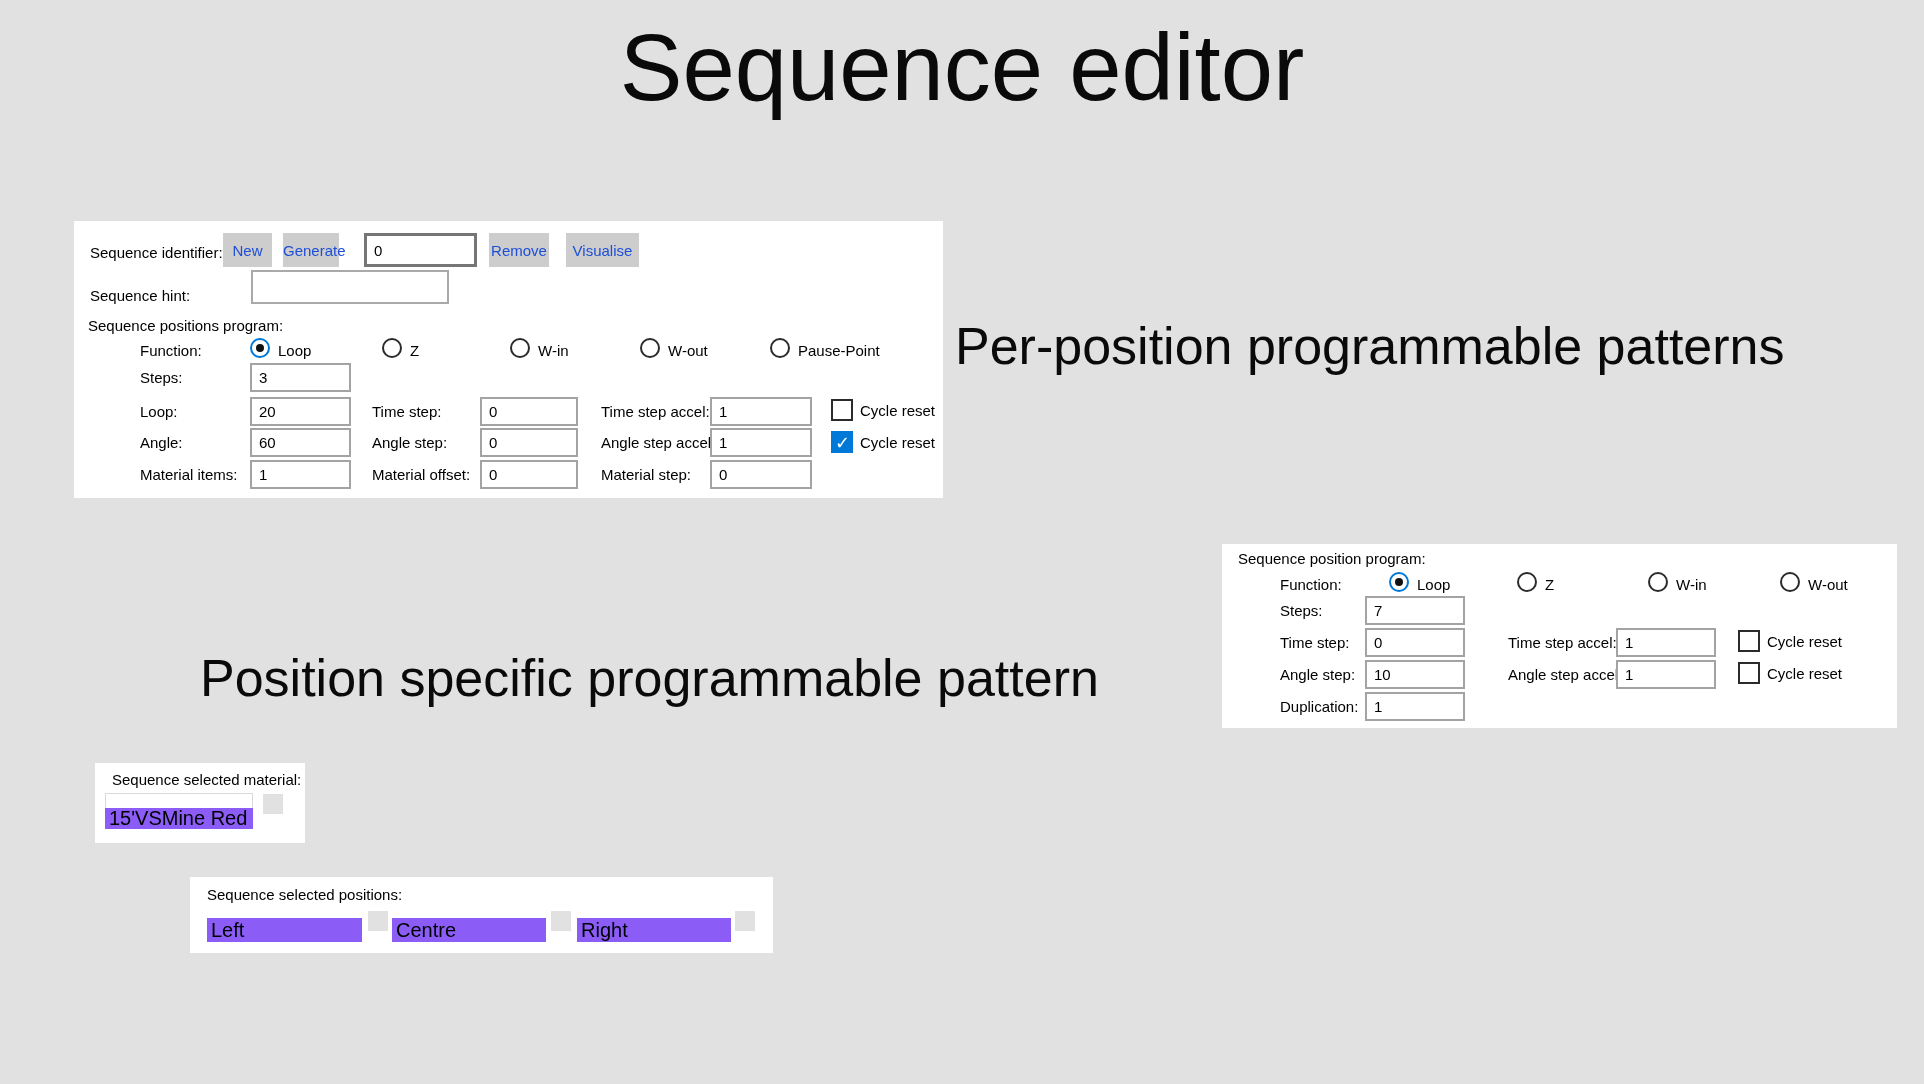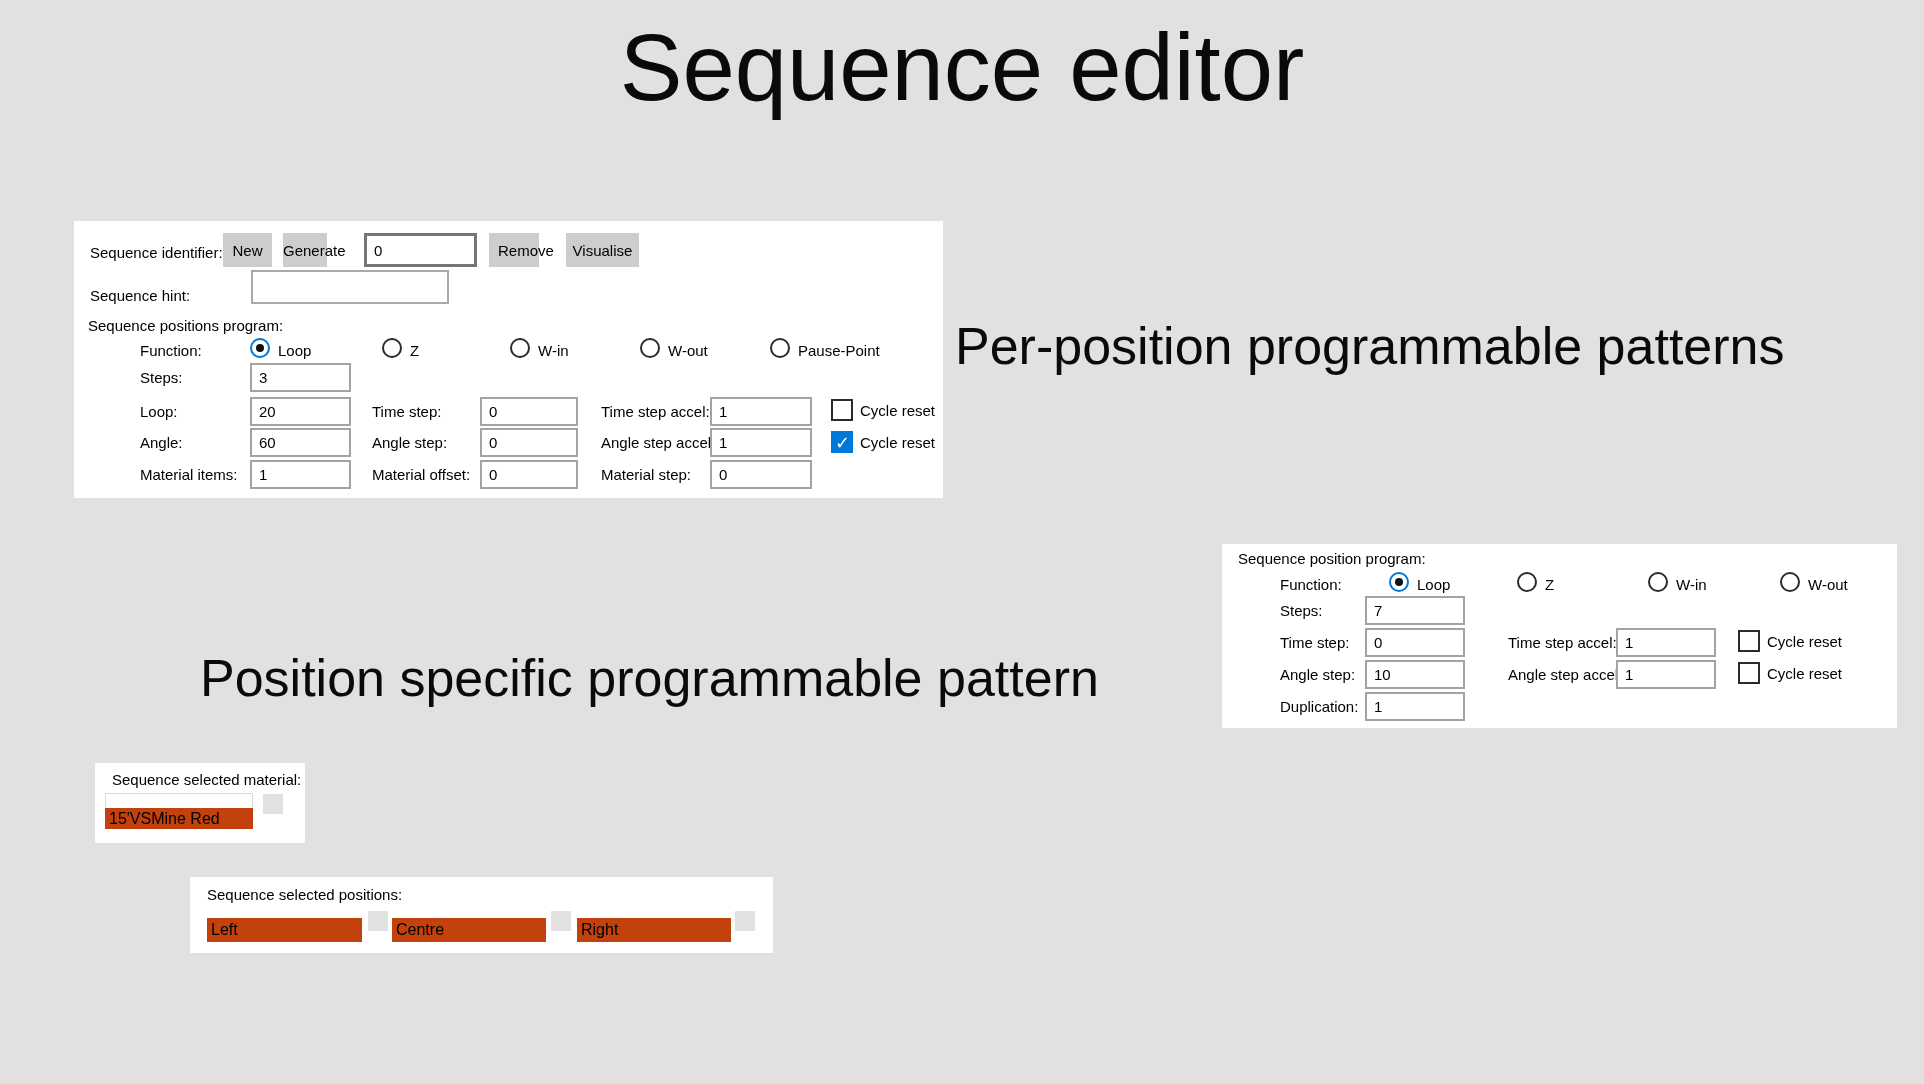--- a/index.html
+++ b/index.html
@@ -8,21 +8,21 @@
     background:#e1e1e1;
     font-family:"Liberation Sans", sans-serif;
     color:#000;
     position:relative;
     overflow:hidden;
   }
   .panel { position:absolute; background:#ffffff; }
   .lbl { position:absolute; font-size:15px; line-height:18px; color:#000; white-space:nowrap; }
   .btn {
     position:absolute; background:#cdcdcd; border:none;
-    font-family:"Liberation Sans", sans-serif; font-size:15px; color:#000000;
+    font-family:"Liberation Sans", sans-serif; font-size:15px; color:#1d4ed8;
     height:34px; text-align:center; cursor:default;
   }
   .tinput {
     position:absolute; background:#fff; border:2px solid #a3a3a3;
     font-family:"Liberation Sans", sans-serif; font-size:15px; color:#000;
     padding-left:7px; outline:none;
   }
   .id-input { border:3px solid #767676; }
   .hint-input { border:2px solid #a9a9a9; }
   .field { height:29px; width:101px; }
@@ -38,21 +38,21 @@
   .chk {
     position:absolute; width:22px; height:22px; background:#fff;
     border:2px solid #2b2b2b;
   }
   .chk.checked { background:#0078d7; border-color:#0078d7; }
   .chk.checked::after {
     content:"\2713"; position:absolute; left:2px; top:-1px;
     color:#fff; font-size:18px; line-height:22px;
   }
   .green-item {
-    position:absolute; background:#c2410c; font-size:16px; line-height:21px;
+    position:absolute; background:#8b5cf6; font-size:20px; line-height:21px;
     padding-left:4px; white-space:nowrap; overflow:hidden;
   }
   .gray-sq { position:absolute; width:20px; height:20px; background:#e1e1e1; }
   .annot { position:absolute; font-size:52px; line-height:60px; color:#0a0a0a; white-space:nowrap; }
   .page-title {
     position:absolute; left:0; top:18px; width:100%; text-align:center;
     font-size:94px; line-height:100px; color:#0a0a0a; font-weight:400;
   }
   .list-strip { position:absolute; background:#fff; border:1px solid #d9d9d9; }
 </style>
@@ -63,23 +63,23 @@
 
 <div class="annot" style="left:955px; top:316px;">Per-position programmable patterns</div>
 <div class="annot" style="left:200px; top:608px;margin-top:40px;">Position specific programmable pattern</div>
 <div class="annot" style="left:815px; top:806px;">
 </div>
 
 <div class="panel" style="left:74px; top:221px; width:869px; height:277px;">
 
   <div class="lbl" style="left:16px; top:23px;">Sequence identifier:</div>
   <button class="btn" style="left:149px; top:12px; width:49px;">New</button>
-  <button class="btn" style="left:209px; top:12px; width:44px;">Generate</button>
+  <button class="btn" style="left:209px; top:12px; width:56px;">Generate</button>
   <input type="text" class="tinput id-input" style="left: 290px; top: 12px; width: 113px; height: 34px;" value="0">
-  <button class="btn" style="left:415px; top:12px; width:50px;padding-left:9px;">Remove</button>
+  <button class="btn" style="left:415px; top:12px; width:60px;">Remove</button>
   <button class="btn" style="left:492px; top:12px; width:73px;">Visualise</button>
 
   <div class="lbl" style="left:16px; top:66px;">Sequence hint:</div>
   <input type="text" class="tinput hint-input" style="left: 177px; top: 49px; width: 198px; height: 34px;" value="">
 
   <div class="lbl" style="left:14px; top:96px;">Sequence positions program:</div>
 
   <div class="lbl" style="left:66px; top:121px;">Function:</div>
   <span class="radio on" style="left:176px; top:117px;"></span>
   <div class="lbl" style="left:204px; top:121px;">Loop</div>

